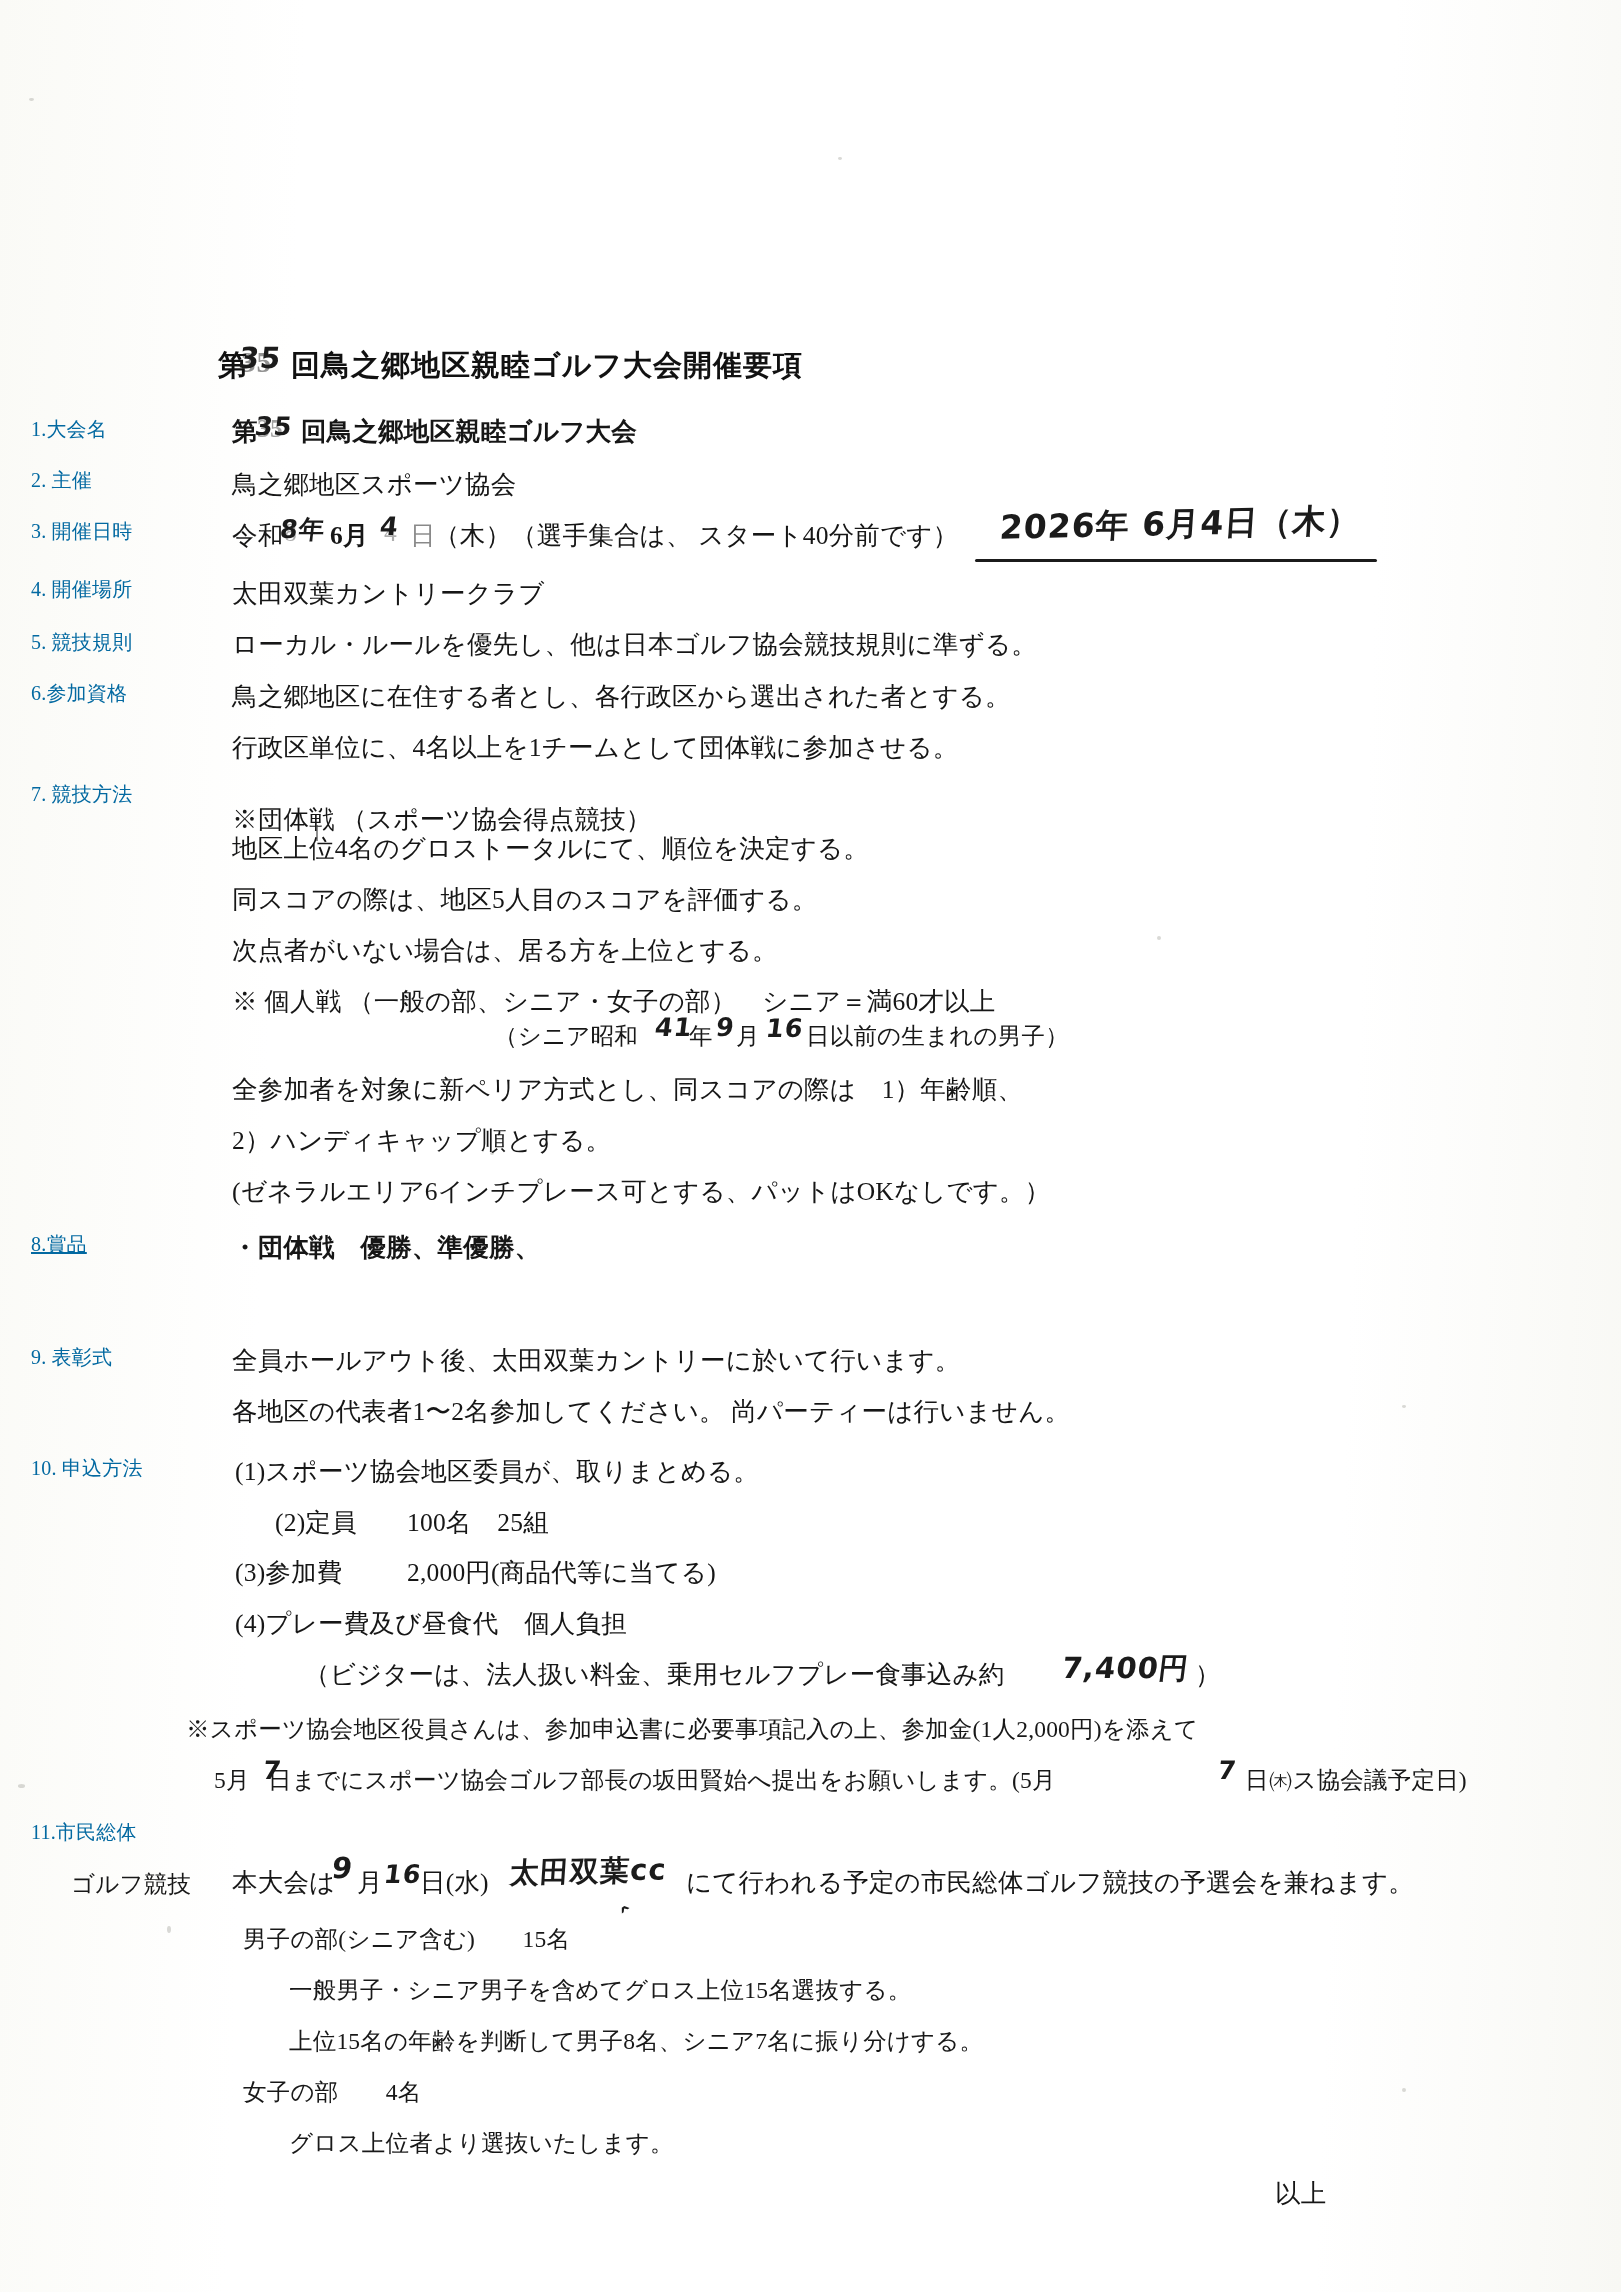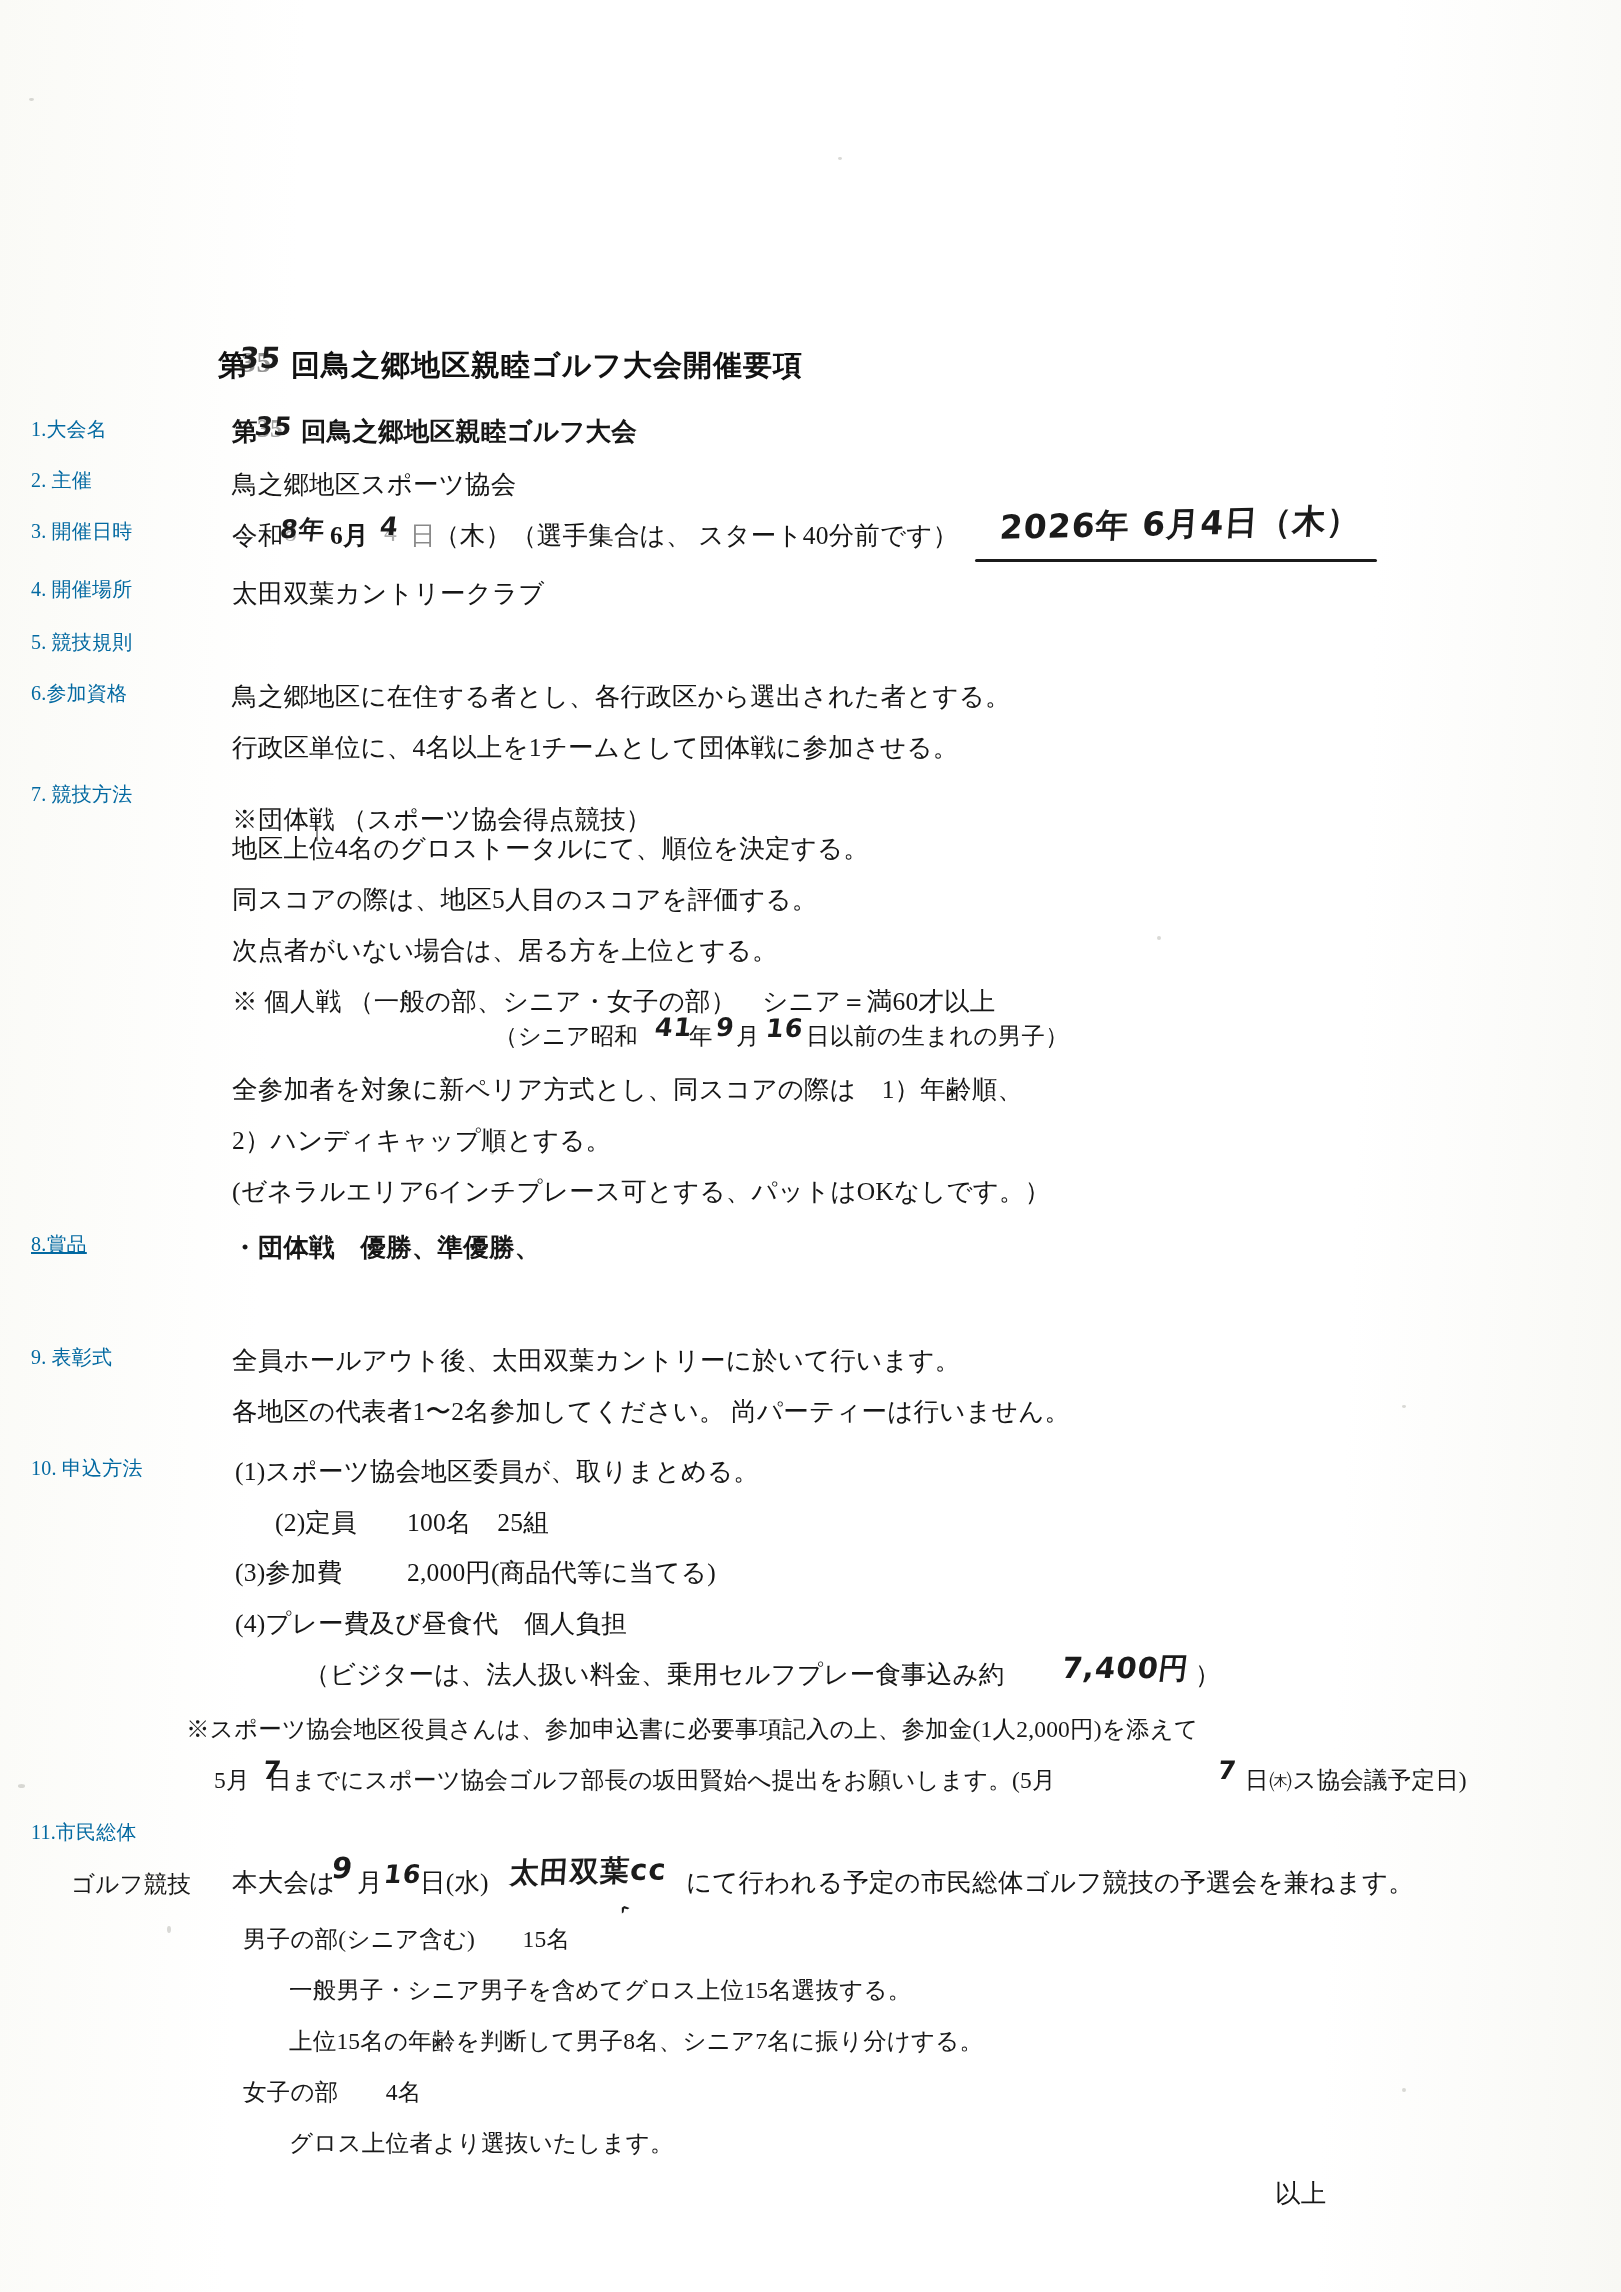--- a/index.html
+++ b/index.html
@@ -135,20 +135,21 @@
     <div class="t body" style="left:410px; top:518px; opacity:.5;">日</div>
     <div class="t body" style="left:434px; top:518px;">（木）（選手集合は、 スタート40分前です）</div>
 
     <div class="hand hand-lg skew2" style="left:1000px; top:502px;">2026年 6月4日（木）</div>
     <div class="underline-hand" style="left:975px; top:559px; width:402px;"></div>
 
     <div class="t label" style="left:31px; top:576px;">4. 開催場所</div>
     <div class="t body" style="left:232px; top:576px;">太田双葉カントリークラブ</div>
 
     <div class="t label" style="left:31px; top:629px;">5. 競技規則</div>
+    <div class="t body" style="left:232px; top:627px;">ローカル・ルールを優先し、他は日本ゴルフ協会競技規則に準ずる。</div>
 
     <div class="t label" style="left:31px; top:680px;">6.参加資格</div>
     <div class="t body" style="left:232px; top:679px;">鳥之郷地区に在住する者とし、各行政区から選出された者とする。</div>
     <div class="t body" style="left:232px; top:730px;">行政区単位に、4名以上を1チームとして団体戦に参加させる。</div>
 
     <div class="t label" style="left:31px; top:781px;">7. 競技方法</div>
     <div class="t body" style="left:232px; top:780px;margin-top:22px;">※団体戦 （スポーツ協会得点競技）</div>
     <div class="t body" style="left:232px; top:831px;">地区上位4名のグロストータルにて、順位を決定する。</div>
     <div class="t body" style="left:232px; top:882px;">同スコアの際は、地区5人目のスコアを評価する。</div>
     <div class="t body" style="left:232px; top:933px;">次点者がいない場合は、居る方を上位とする。</div>

